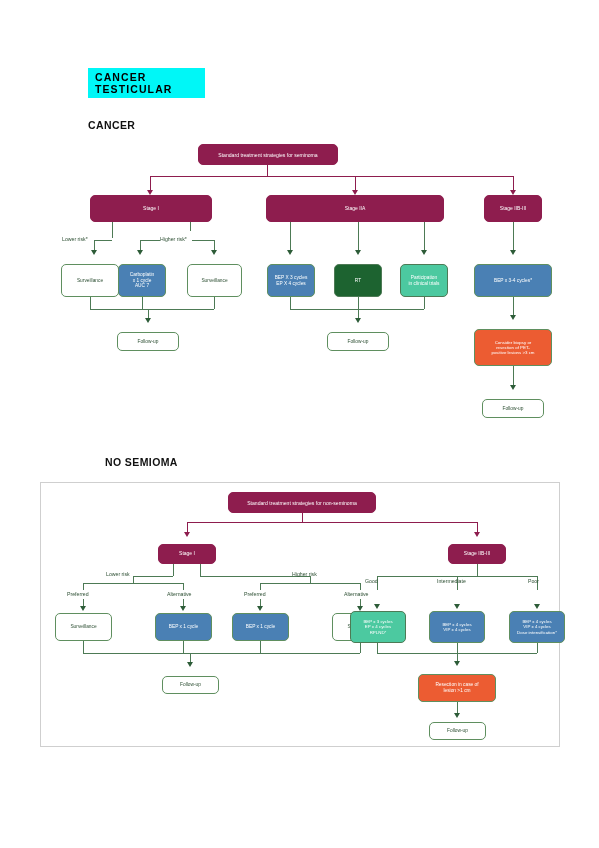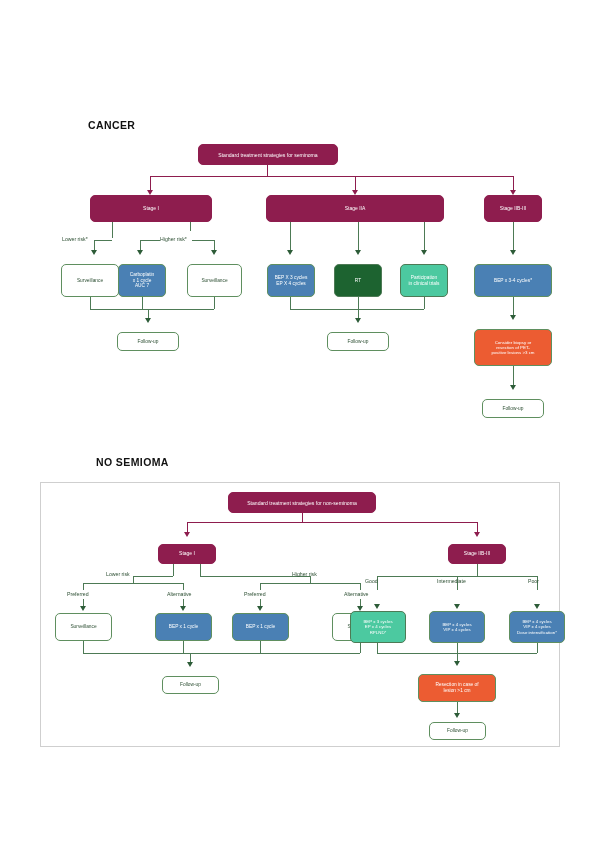--- a/index.html
+++ b/index.html
@@ -52,24 +52,25 @@
   .t-root{font-size:5.1px;}
   .t-stage{font-size:5.0px;}
   .t-box{font-size:4.8px;}
   .t-box2{font-size:4.4px;}
 </style>
 </head>
 <body>
 
 <div class="page">
 
+  <div class="doc-title">CANCER TESTICULAR</div>
 
   <div class="section-head" style="left:88px;top:119px;">CANCER</div>
 
-  <div class="section-head" style="left:96px;top:456px;">NO SEMIOMA</div>
+  <div class="section-head" style="left:105px;top:456px;">NO SEMIOMA</div>
 
   <div class="chart" id="chart1">
 
     <div class="node n-maroon t-root" style="left:198px;top:14px;width:140px;height:21px;">
       <span>Standard treatment strategies for seminoma</span>
       </div>
     <div class="ln v maroon" style="left:267px;top:35px;height:11px;"></div>
 
     <div class="ln h maroon" style="left:150px;top:46px;width:363px;"></div>
     <div class="ln v maroon" style="left:150px;top:46px;height:15px;"></div>

